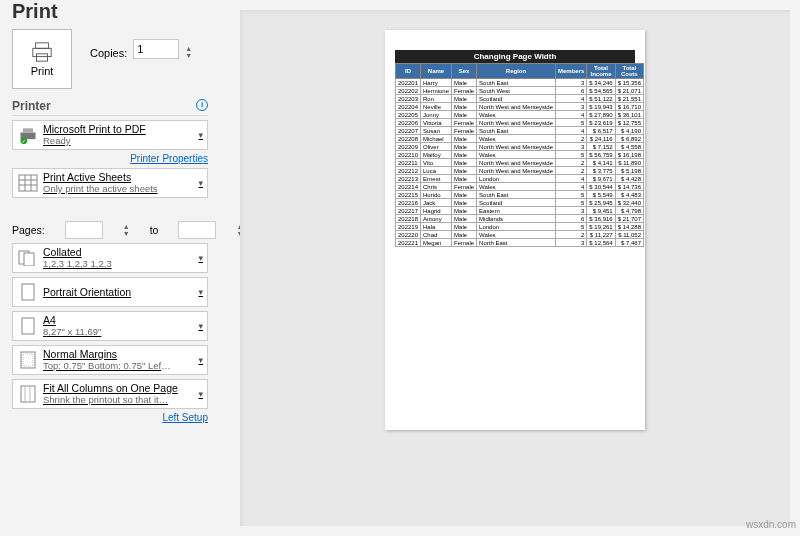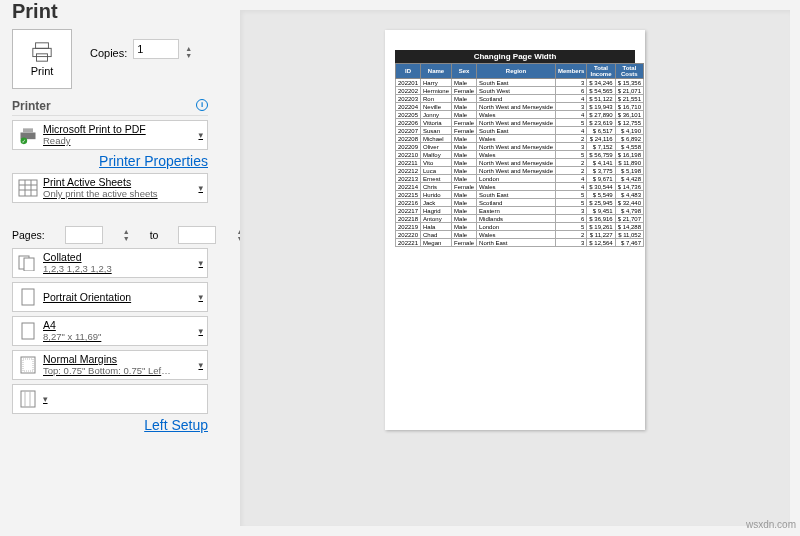--- a/index.html
+++ b/index.html
@@ -13,21 +13,21 @@
 .copies input { width: 46px; height: 20px; border: 1px solid #ccc; font-size: 11px; padding: 1px 3px; }
 .spinner { display: flex; flex-direction: column; font-size: 7px; line-height: 7px; color: #666; }
 .section-heading { font-size: 12px; font-weight: 600; color: #555; margin-top: 10px; border-bottom: 1px solid #ddd; padding-bottom: 2px; position: relative; }
 .info-icon { position: absolute; right: 0; top: 0; width: 12px; height: 12px; border: 1px solid #0078d4; border-radius: 50%; color: #0078d4; font-size: 8px; text-align: center; line-height: 10px; }
 .dropdown { display: flex; align-items: center; border: 1px solid #ccc; background: #fff; margin-top: 4px; padding: 3px 4px; font-size: 10px; cursor: pointer; position: relative; text-decoration: underline; }
 .dropdown .icon { width: 22px; height: 22px; flex-shrink: 0; display: flex; align-items: center; justify-content: center; margin-right: 4px; }
 .dropdown .text { flex: 1; line-height: 11px; }
 .dropdown .text .main { font-size: 10.5px; }
 .dropdown .text .sub { font-size: 9.5px; color: #666; white-space: nowrap; overflow: hidden; text-overflow: ellipsis; max-width: 130px;}
 .dropdown .chev { font-size: 9px; color: #555; }
-.link { color: #0066cc; font-size: 14px; text-align: right; display: block; margin-top: 3px; cursor: pointer; text-decoration: underline;}
+.link { color: #0066cc; font-size: 10px; text-align: right; display: block; margin-top: 3px; cursor: pointer; text-decoration: underline;}
 .pages-row { display: flex; align-items: center; gap: 20px; font-size: 10.5px; margin-top: 23px; }
 .pages-row input { width: 38px; height: 18px; border: 1px solid #ccc; font-size: 10px; }
 .preview-area { position: absolute; left: 240px; right: 10px; top: 10px; bottom: 10px; background: #e8e8e8; display: flex; align-items: flex-start; justify-content: center; box-shadow: inset 2px 2px 4px rgba(0,0,0,.05); }
 .page { width: 260px; height: 400px; background: #fff; margin-top: 20px; box-shadow: 1px 1px 3px rgba(0,0,0,.25); padding: 20px 10px; }
 .page-title-bar { background: #222; color: #fff; text-align: center; font-size: 8px; font-weight: bold; padding: 2px 0; }
 .tbl { width: 100%; border-collapse: collapse; font-size: 6px; }
 .tbl th { background: #3a6ea5; color: #fff; border: 1px solid #888; padding: 1px 2px; font-size: 6px; font-weight: bold;}
 .tbl td { border: 1px solid #aaa; padding: 0.5px 2px; white-space: nowrap;}
 .tbl td.num { text-align: right; }
 .watermark { position: absolute; bottom: 6px; right: 4px; font-size: 10px; color: #999; text-align: right; }
@@ -158,20 +158,24 @@
   </div>
 
   <div class="dropdown">
     <span class="icon">
         <svg width="16" height="18" viewBox="0 0 16 18">
           <rect x="1" y="1" width="14" height="16" fill="#fff" stroke="#888"></rect>
           <line x1="5" y1="1" x2="5" y2="17" stroke="#bbb"></line>
           <line x1="10" y1="1" x2="10" y2="17" stroke="#bbb"></line>
         </svg>
       </span>
+    <span class="text">
+        <div class="main">Fit All Columns on One Page</div>
+        <div class="sub">Shrink the printout so that it…</div>
+      </span>
     <span class="chev">▾</span>
   </div>
 
   <a class="link">Left Setup</a>
 </div>
 
 <div class="preview-area">
   <div class="page">
     <div class="page-title-bar">Changing Page Width</div>
     <table class="tbl">

